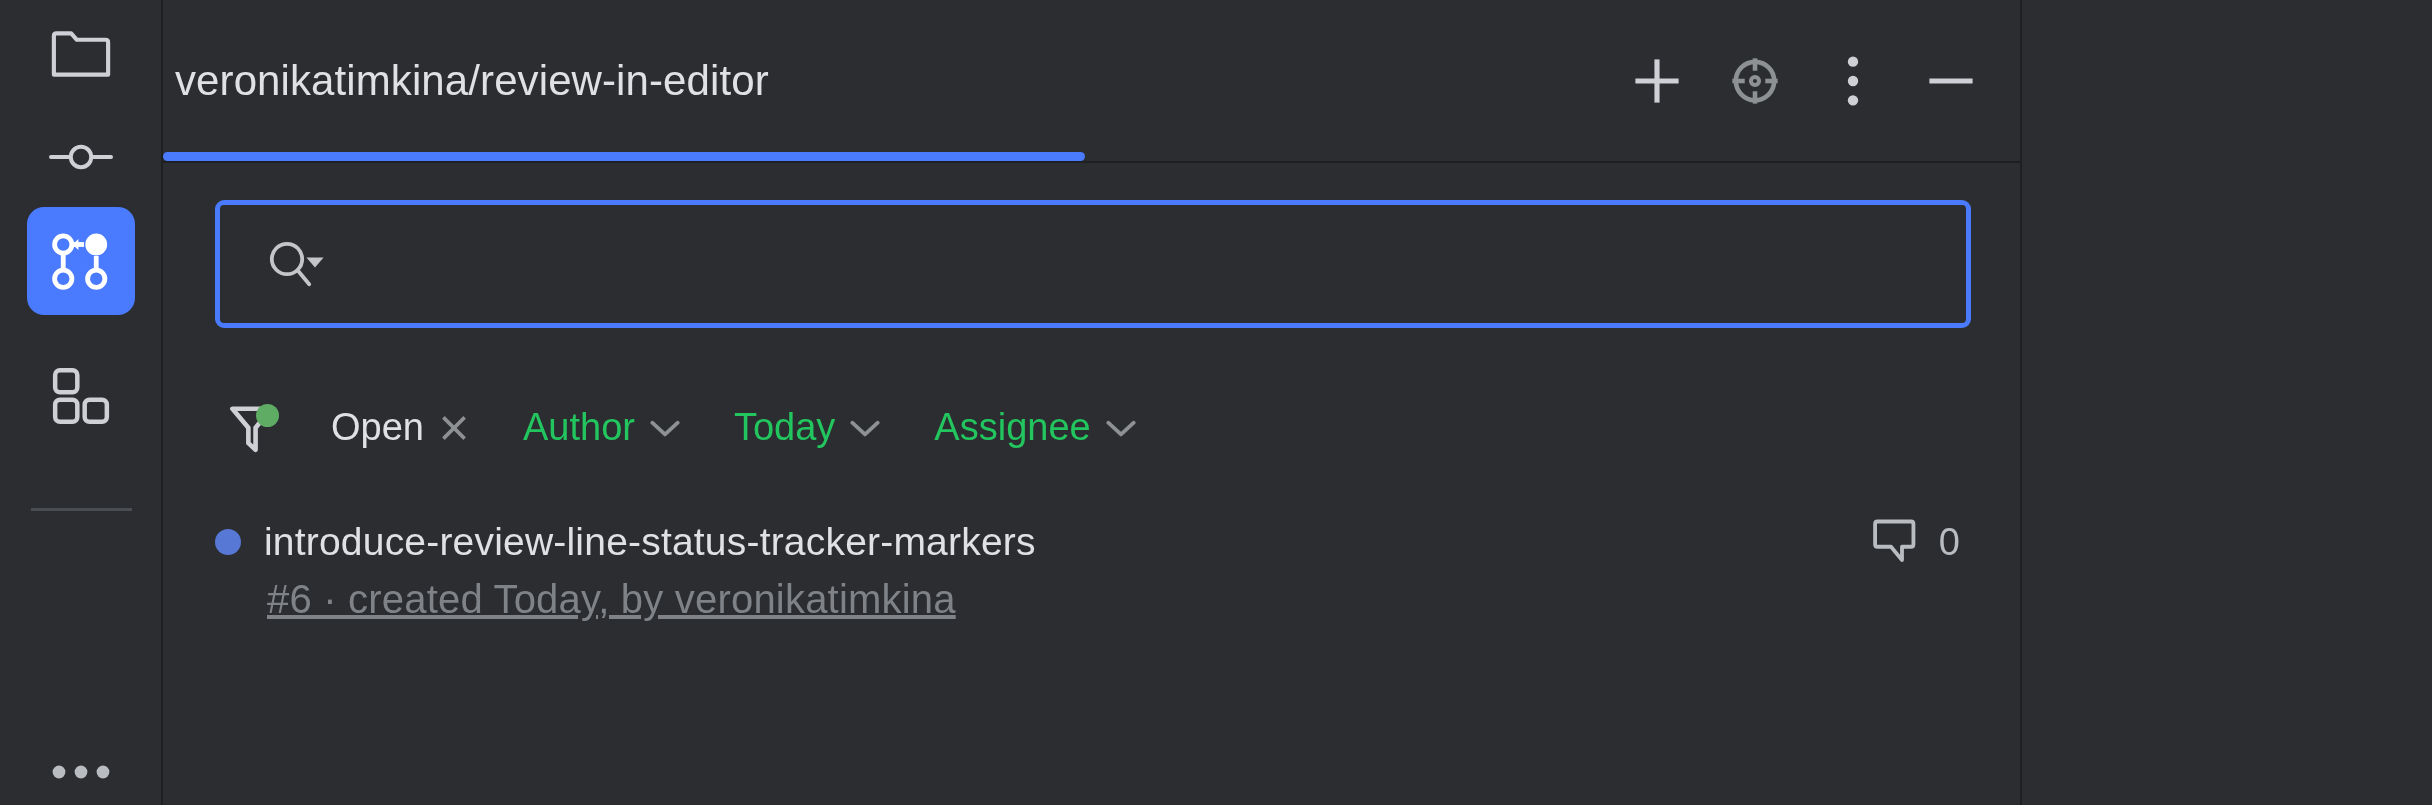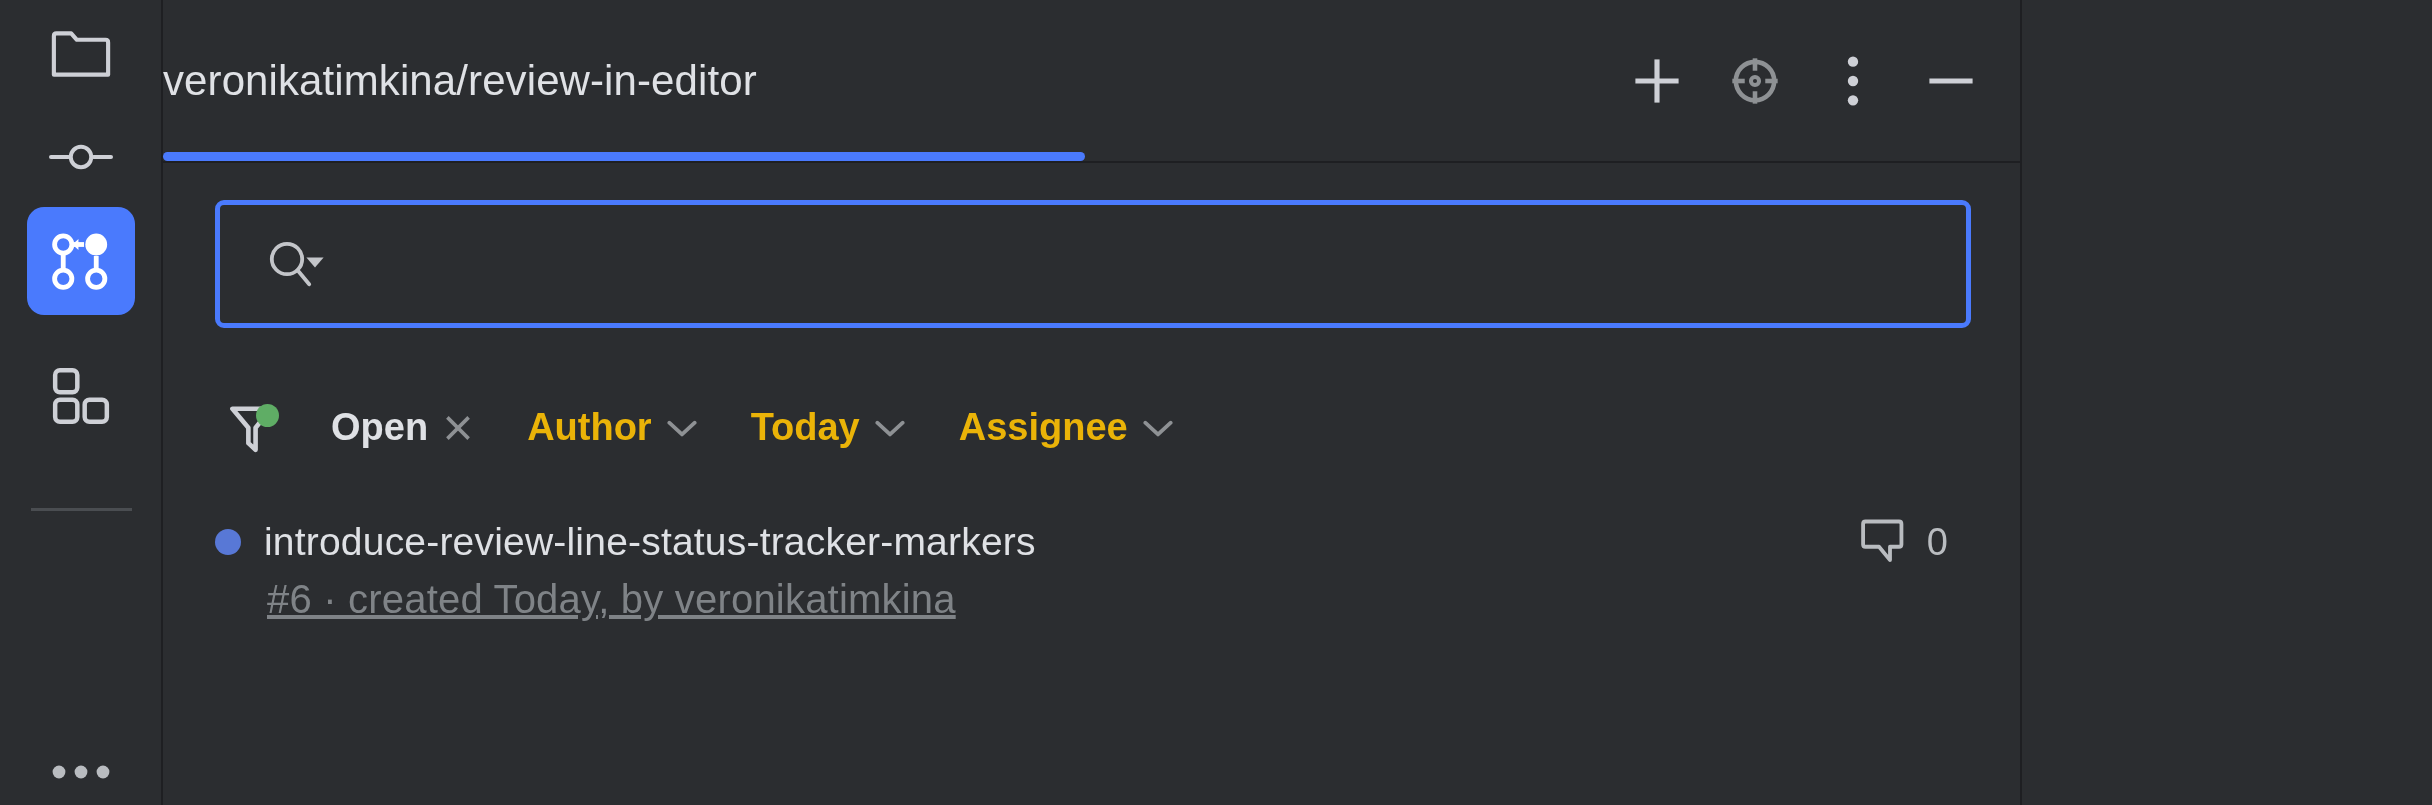--- a/index.html
+++ b/index.html
@@ -67,21 +67,21 @@
     border-bottom: 2px solid #1e1f22;
   }
 
   .tab {
     position: absolute;
     left: 0px;
     top: 0px;
     height: 161px;
     display: flex;
     align-items: center;
-    padding: 0 24px 0 0;
+    padding: 0 24px 0 12px;
   }
 
   .tab-title {
     font-size: 42px;
     color: #dfe1e5;
     white-space: nowrap;
     letter-spacing: 0.1px;
     margin-left: 0;
   }
 
@@ -161,42 +161,41 @@
     background: #5fad65;
   }
   .chip {
     display: flex;
     align-items: center;
     gap: 13px;
     padding: 0 26px;
     height: 76px;
     font-size: 38px;
     border-radius: 6px;
-    font-weight: bold;
   }
   .chip.active { color: #dfe1e5; }
-  .chip.inactive { color: #eab308; }
+  .chip.inactive { color: #22c55e; }
   .chip .x-ico,
   .chip .chev-ico {
     display: inline-flex;
     align-items: center;
     justify-content: center;
   }
 
   
   .review-list {
     position: absolute;
     left: 0;
     top: 500px;
     right: 0;
     bottom: 0;
   }
   .list-item {
     position: relative;
-    padding: 18px 12px 18px 0;
+    padding: 18px 0 18px 0;
   }
   .li-main {
     display: flex;
     align-items: center;
     padding-left: 52px;
     padding-right: 60px;
   }
   .li-bullet {
     width: 26px;
     height: 26px;

